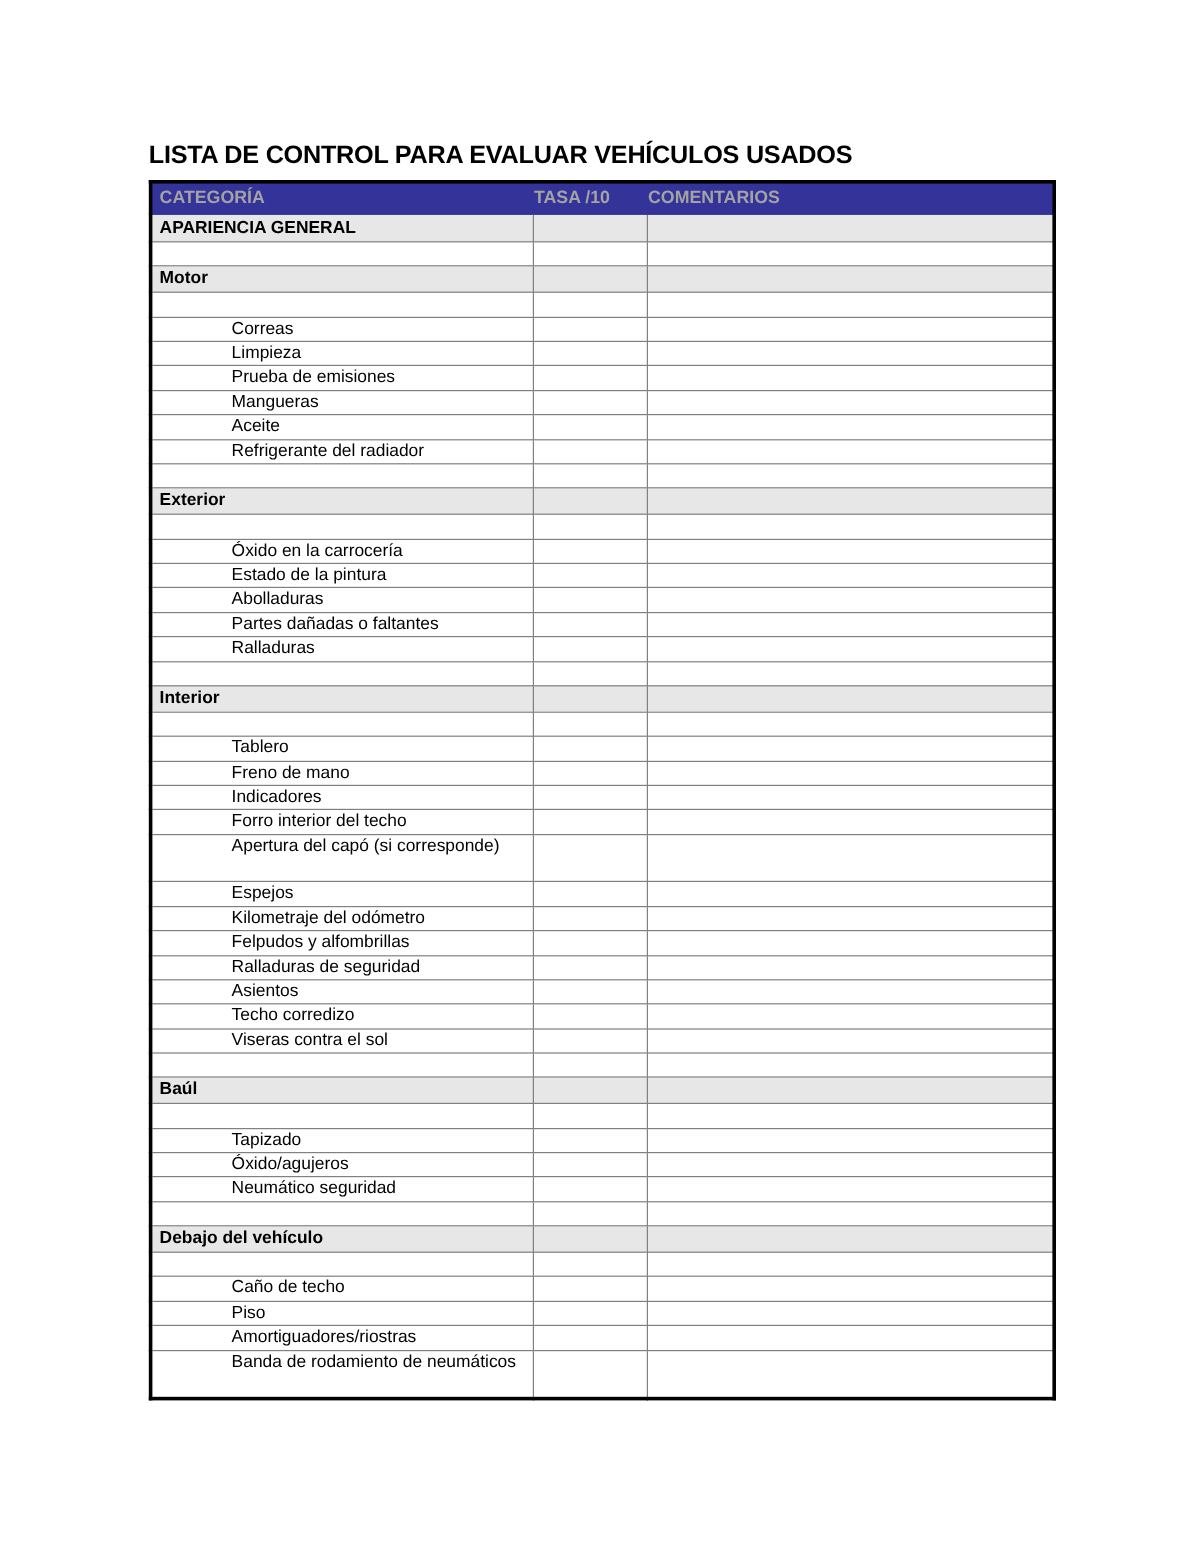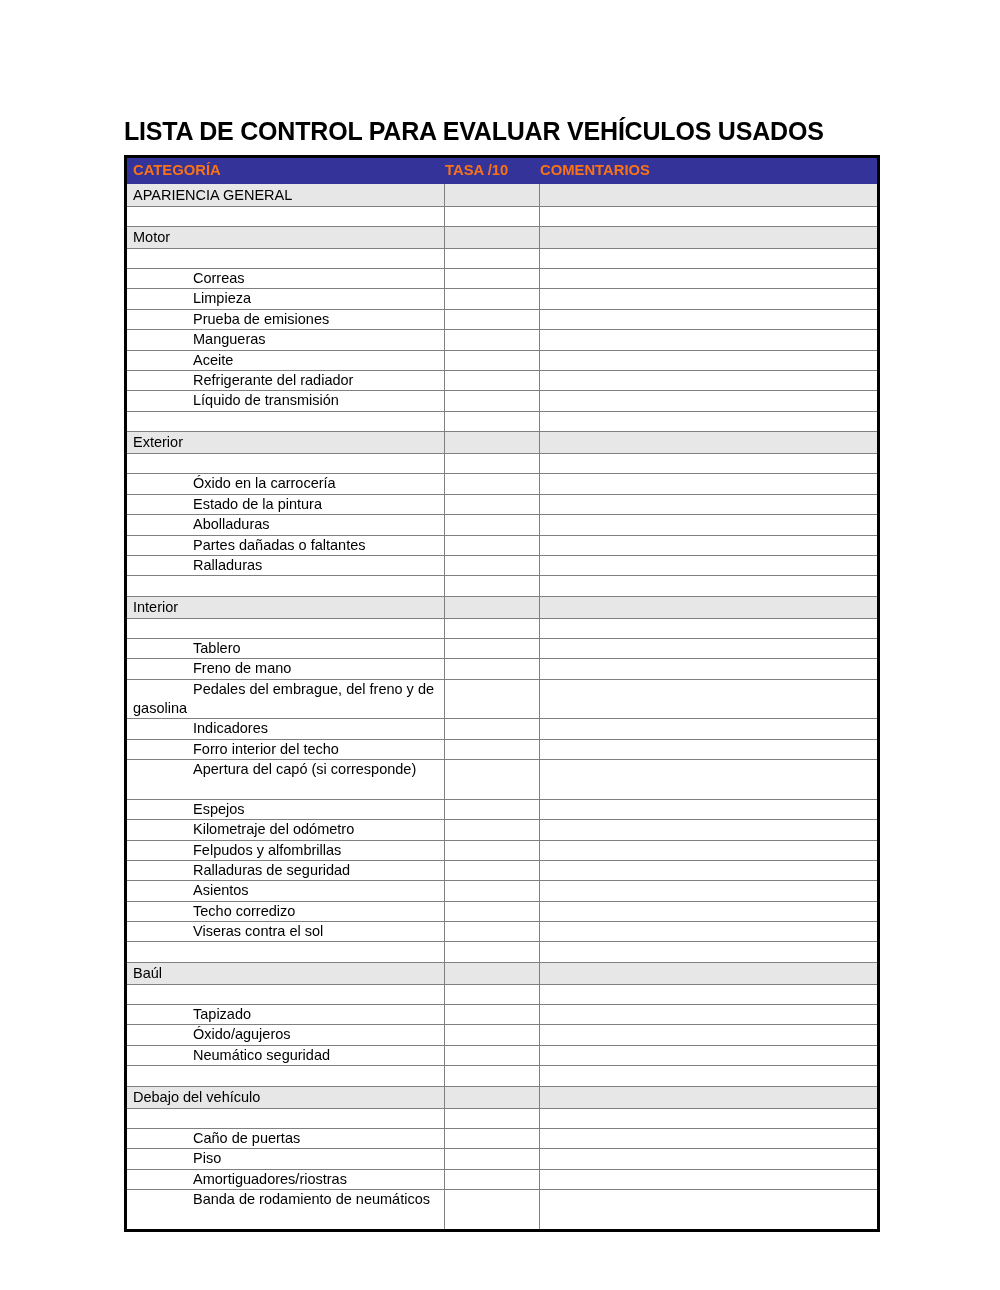--- a/index.html
+++ b/index.html
@@ -17,21 +17,21 @@
 
   .page {
     position: relative;
     width: 1000px;
     height: 1290px;
     box-sizing: border-box;
     padding: 118px 0 0 124px;
   }
 
   .doc-title {
-    font-size: 25px;
+    font-size: 21px;
     font-weight: bold;
     letter-spacing: -0.2px;
     line-height: 1.1;
     margin: 0 0 9px 0;
     white-space: nowrap;
   }
 
   table.checklist {
     border-collapse: collapse;
     table-layout: fixed;
@@ -51,40 +51,40 @@
     font-size: 14.5px;
     line-height: 19.3px;
     font-weight: normal;
     text-align: left;
     background: #ffffff;
   }
 
   
   tr.head-row th {
     background: #333399;
-    color: #f97316;
+    color: #a3a3a3;
     font-weight: bold;
     font-size: 14.8px;
     height: 25px;
     line-height: 25px;
     border-color: #333399;
     padding: 0 0 0 6px;
     white-space: nowrap;
   }
   tr.head-row th.center {
     text-align: left;
     padding-left: 0;
   }
 
   
   tr.section-row td {
     background: #e7e7e7;
   }
   tr.section-row td.label {
-    font-weight: normal;
+    font-weight: bold;
     padding-left: 6px;
     height: 21px;
     line-height: 21px;
     margin-left: 12px;
   }
 
   
   tr.section-row.top td.label {
     height: 22px;
     line-height: 22px;
@@ -179,25 +179,20 @@
         <tr class="item-row">
           <td class="label">Aceite</td>
           <td class="cell">&nbsp;</td>
           <td class="cell">&nbsp;</td>
         </tr>
         <tr class="item-row">
           <td class="label">Refrigerante del radiador</td>
           <td class="cell">&nbsp;</td>
           <td class="cell">&nbsp;</td>
         </tr>
-        <tr class="item-row">
-          <td class="label">Líquido de transmisión</td>
-          <td class="cell">&nbsp;</td>
-          <td class="cell">&nbsp;</td>
-        </tr>
         <tr class="spacer-row">
           <td class="label"></td>
           <td class="cell">&nbsp;</td>
           <td class="cell">&nbsp;</td>
         </tr>
         <tr class="section-row">
           <td class="label">Exterior</td>
           <td class="cell">&nbsp;</td>
           <td class="cell">&nbsp;</td>
         </tr>
@@ -246,25 +241,20 @@
           <td class="cell">&nbsp;</td>
           <td class="cell">&nbsp;</td>
         </tr>
         <tr class="item-row">
           <td class="label">Tablero</td>
           <td class="cell">&nbsp;</td>
           <td class="cell">&nbsp;</td>
         </tr>
         <tr class="item-row">
           <td class="label">Freno de mano</td>
-          <td class="cell">&nbsp;</td>
-          <td class="cell">&nbsp;</td>
-        </tr>
-        <tr class="item-row wrap">
-          <td class="label">Pedales del embrague, del freno y de gasolina</td>
           <td class="cell">&nbsp;</td>
           <td class="cell">&nbsp;</td>
         </tr>
         <tr class="item-row">
           <td class="label">Indicadores</td>
           <td class="cell">&nbsp;</td>
           <td class="cell">&nbsp;</td>
         </tr>
         <tr class="item-row">
           <td class="label">Forro interior del techo</td>
@@ -350,21 +340,21 @@
           <td class="label">Debajo del vehículo</td>
           <td class="cell">&nbsp;</td>
           <td class="cell">&nbsp;</td>
         </tr>
         <tr class="spacer-row">
           <td class="label"></td>
           <td class="cell">&nbsp;</td>
           <td class="cell">&nbsp;</td>
         </tr>
         <tr class="item-row">
-          <td class="label">Caño de puertas</td>
+          <td class="label">Caño de techo</td>
           <td class="cell">&nbsp;</td>
           <td class="cell">&nbsp;</td>
         </tr>
         <tr class="item-row">
           <td class="label">Piso</td>
           <td class="cell">&nbsp;</td>
           <td class="cell">&nbsp;</td>
         </tr>
         <tr class="item-row">
           <td class="label">Amortiguadores/riostras</td>

